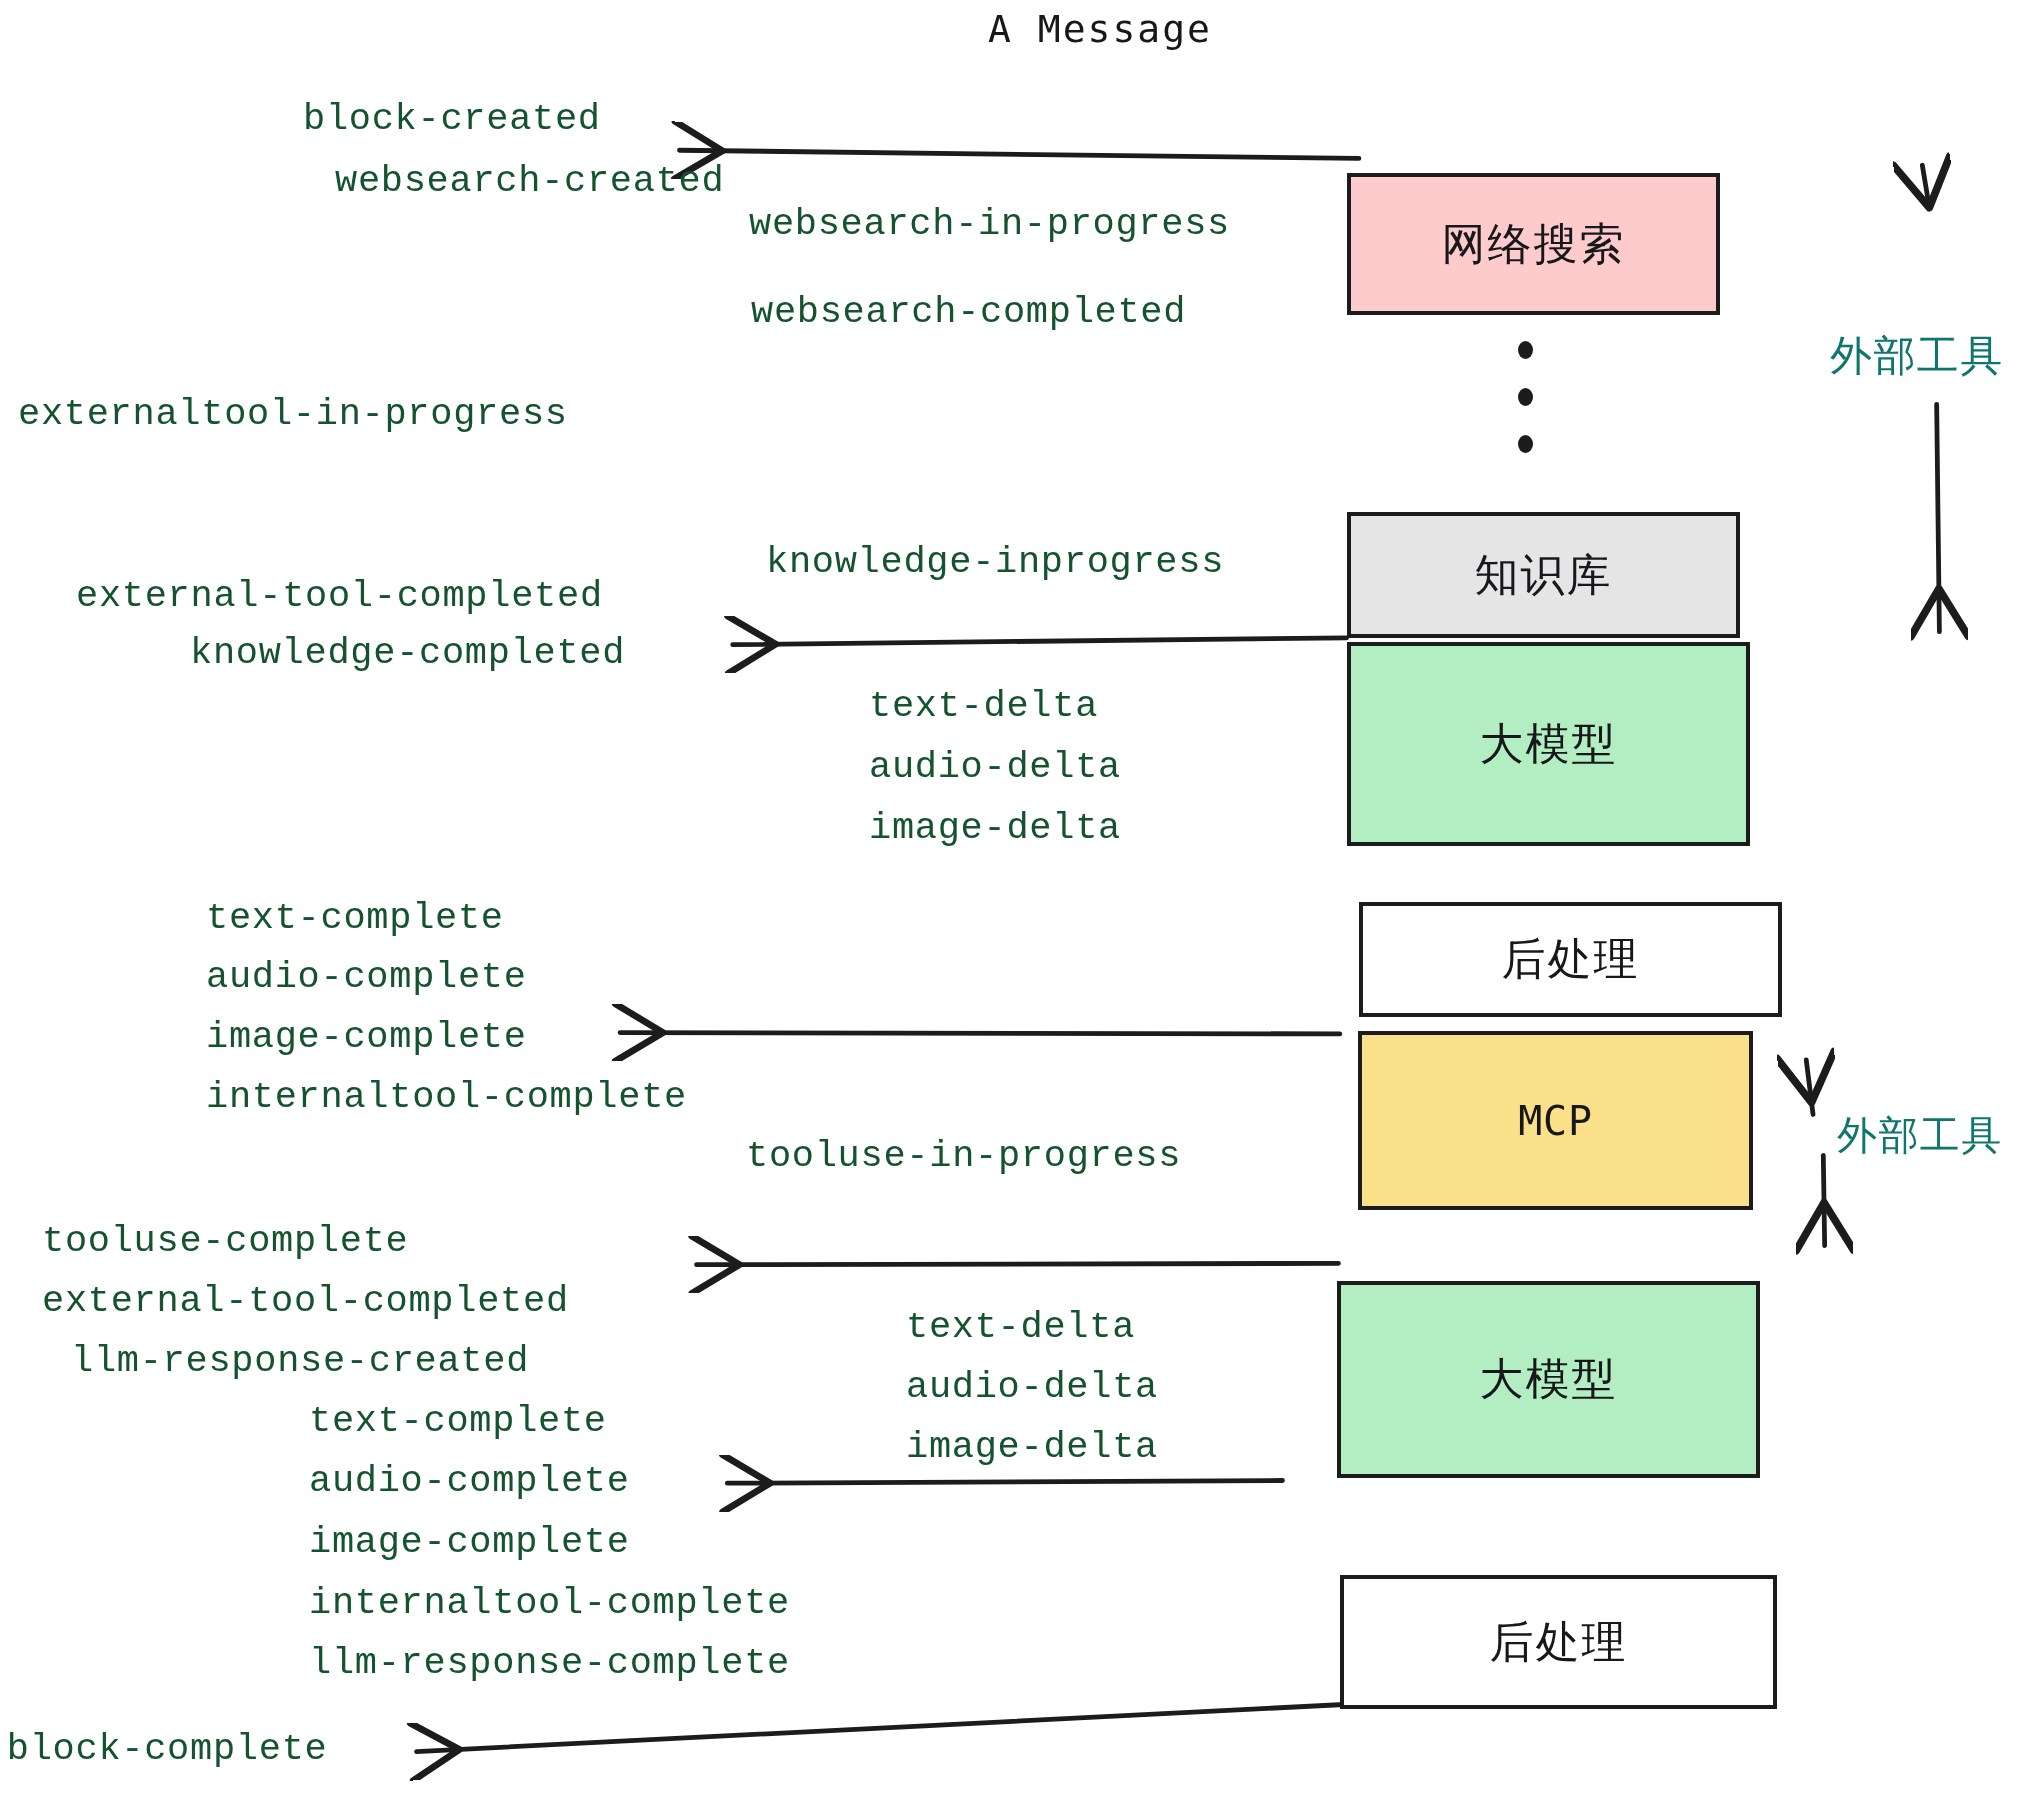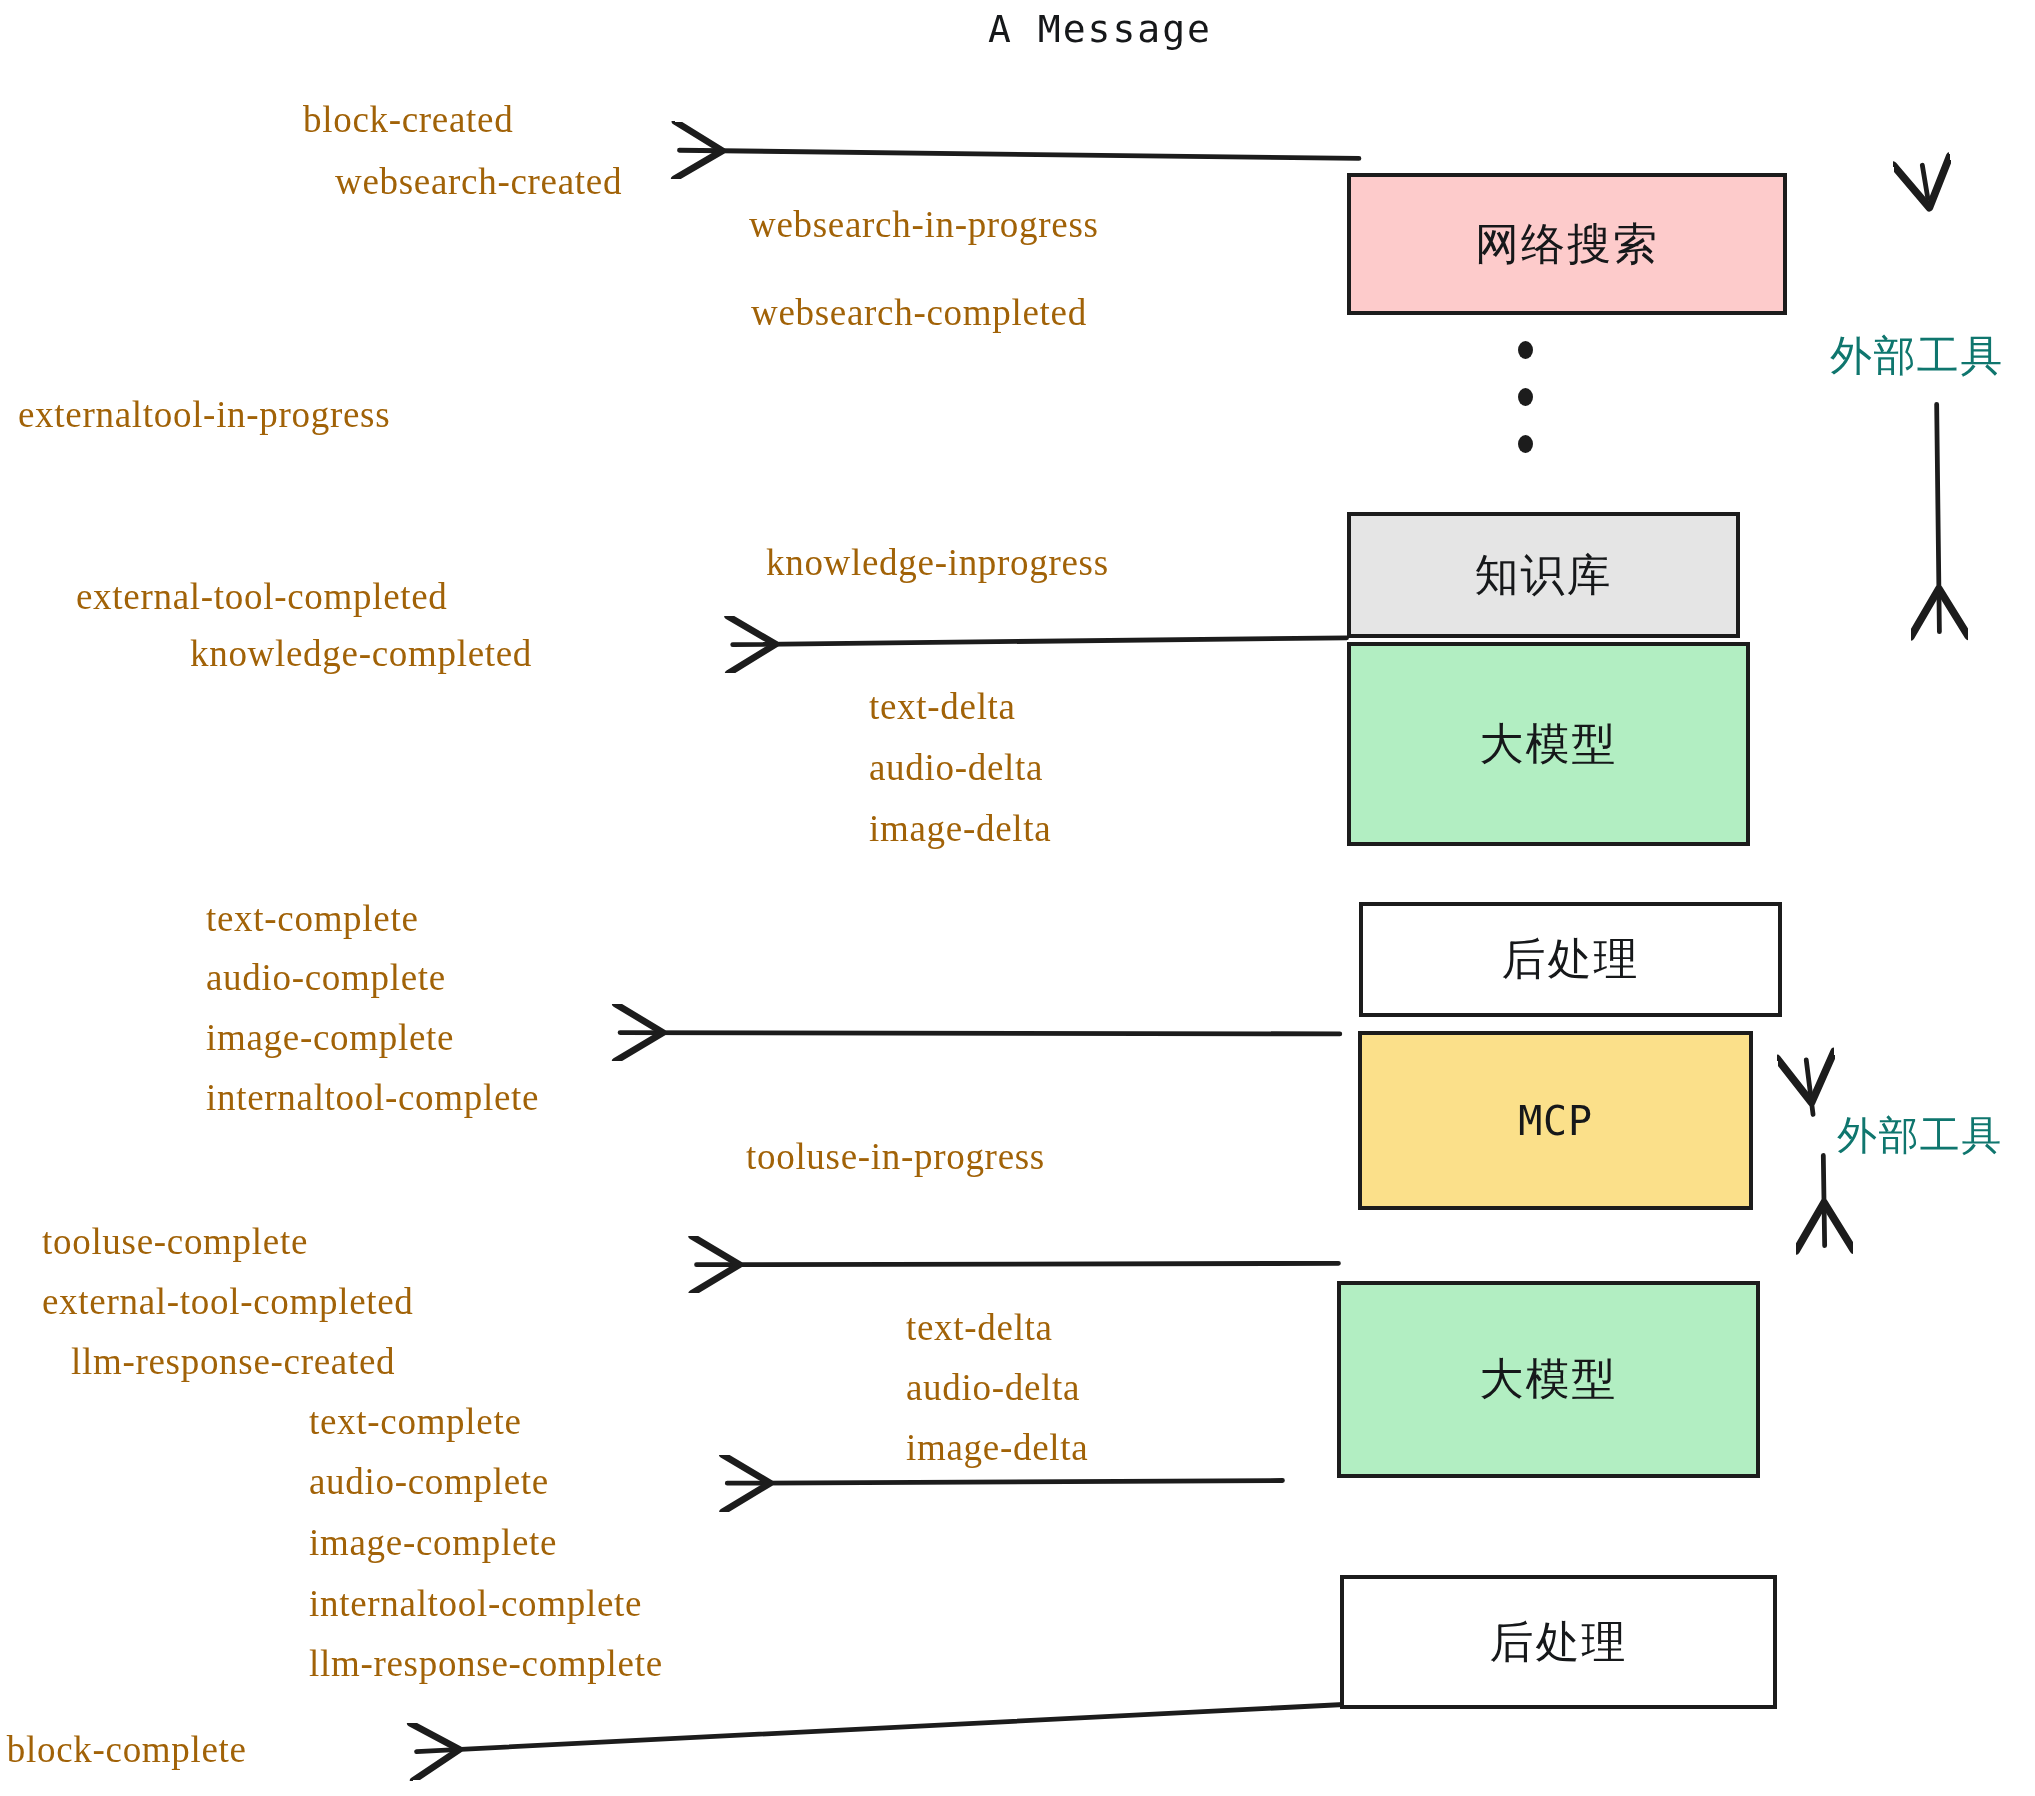--- a/index.html
+++ b/index.html
@@ -11,26 +11,26 @@
   #stage{
     position:relative;
     width:2035px;
     height:1796px;
     background:#ffffff;
     overflow:hidden;
   }
   
   .lbl{
     position:absolute;
-    font-family:Liberation Serif, serif;
+    font-family:Liberation Mono, monospace;
     font-size:37px;
     letter-spacing:0.7px;
     line-height:1;
     white-space:nowrap;
-    color:#a16207;
+    color:#14532d;
   }
   .title{
     position:absolute;
     font-family:"DejaVu Sans Mono","Liberation Mono",monospace;
     font-size:38px;
     letter-spacing:2px;
     white-space:nowrap;
     color:#16181a;
   }
   .cjk{
@@ -107,21 +107,21 @@
 
     <path d="M 2823 290 L 2815 242" fill="none" stroke="#1c1c1c" stroke-width="7" stroke-linecap="round" marker-end="url(#ahup)"></path>
 
     <path d="M 2836 592 L 2840 925" fill="none" stroke="#1c1c1c" stroke-width="7" stroke-linecap="round" marker-end="url(#ahup)"></path>
 
     <path d="M 2655 1632 L 2645 1552" fill="none" stroke="#1c1c1c" stroke-width="7" stroke-linecap="round" marker-end="url(#ahup)"></path>
 
     <path d="M 2670 1692 L 2672 1824" fill="none" stroke="#1c1c1c" stroke-width="7" stroke-linecap="round" marker-end="url(#ahup)"></path>
   </svg>
 
-  <div class="box" style="left:1347px; top:173px; width:440px; height:142px; background:#fdcbcb;">
+  <div class="box" style="left:1347px; top:173px; width:373px; height:142px; background:#fdcbcb;">
     <span>网络搜索</span>
   </div>
 
   <div class="dots" style="left:1518px; top:341px;">
     <i></i>
     <i></i>
     <i></i>
   </div>
 
   <div class="box" style="left:1347px; top:512px; width:393px; height:126px; background:#e5e5e5;">

